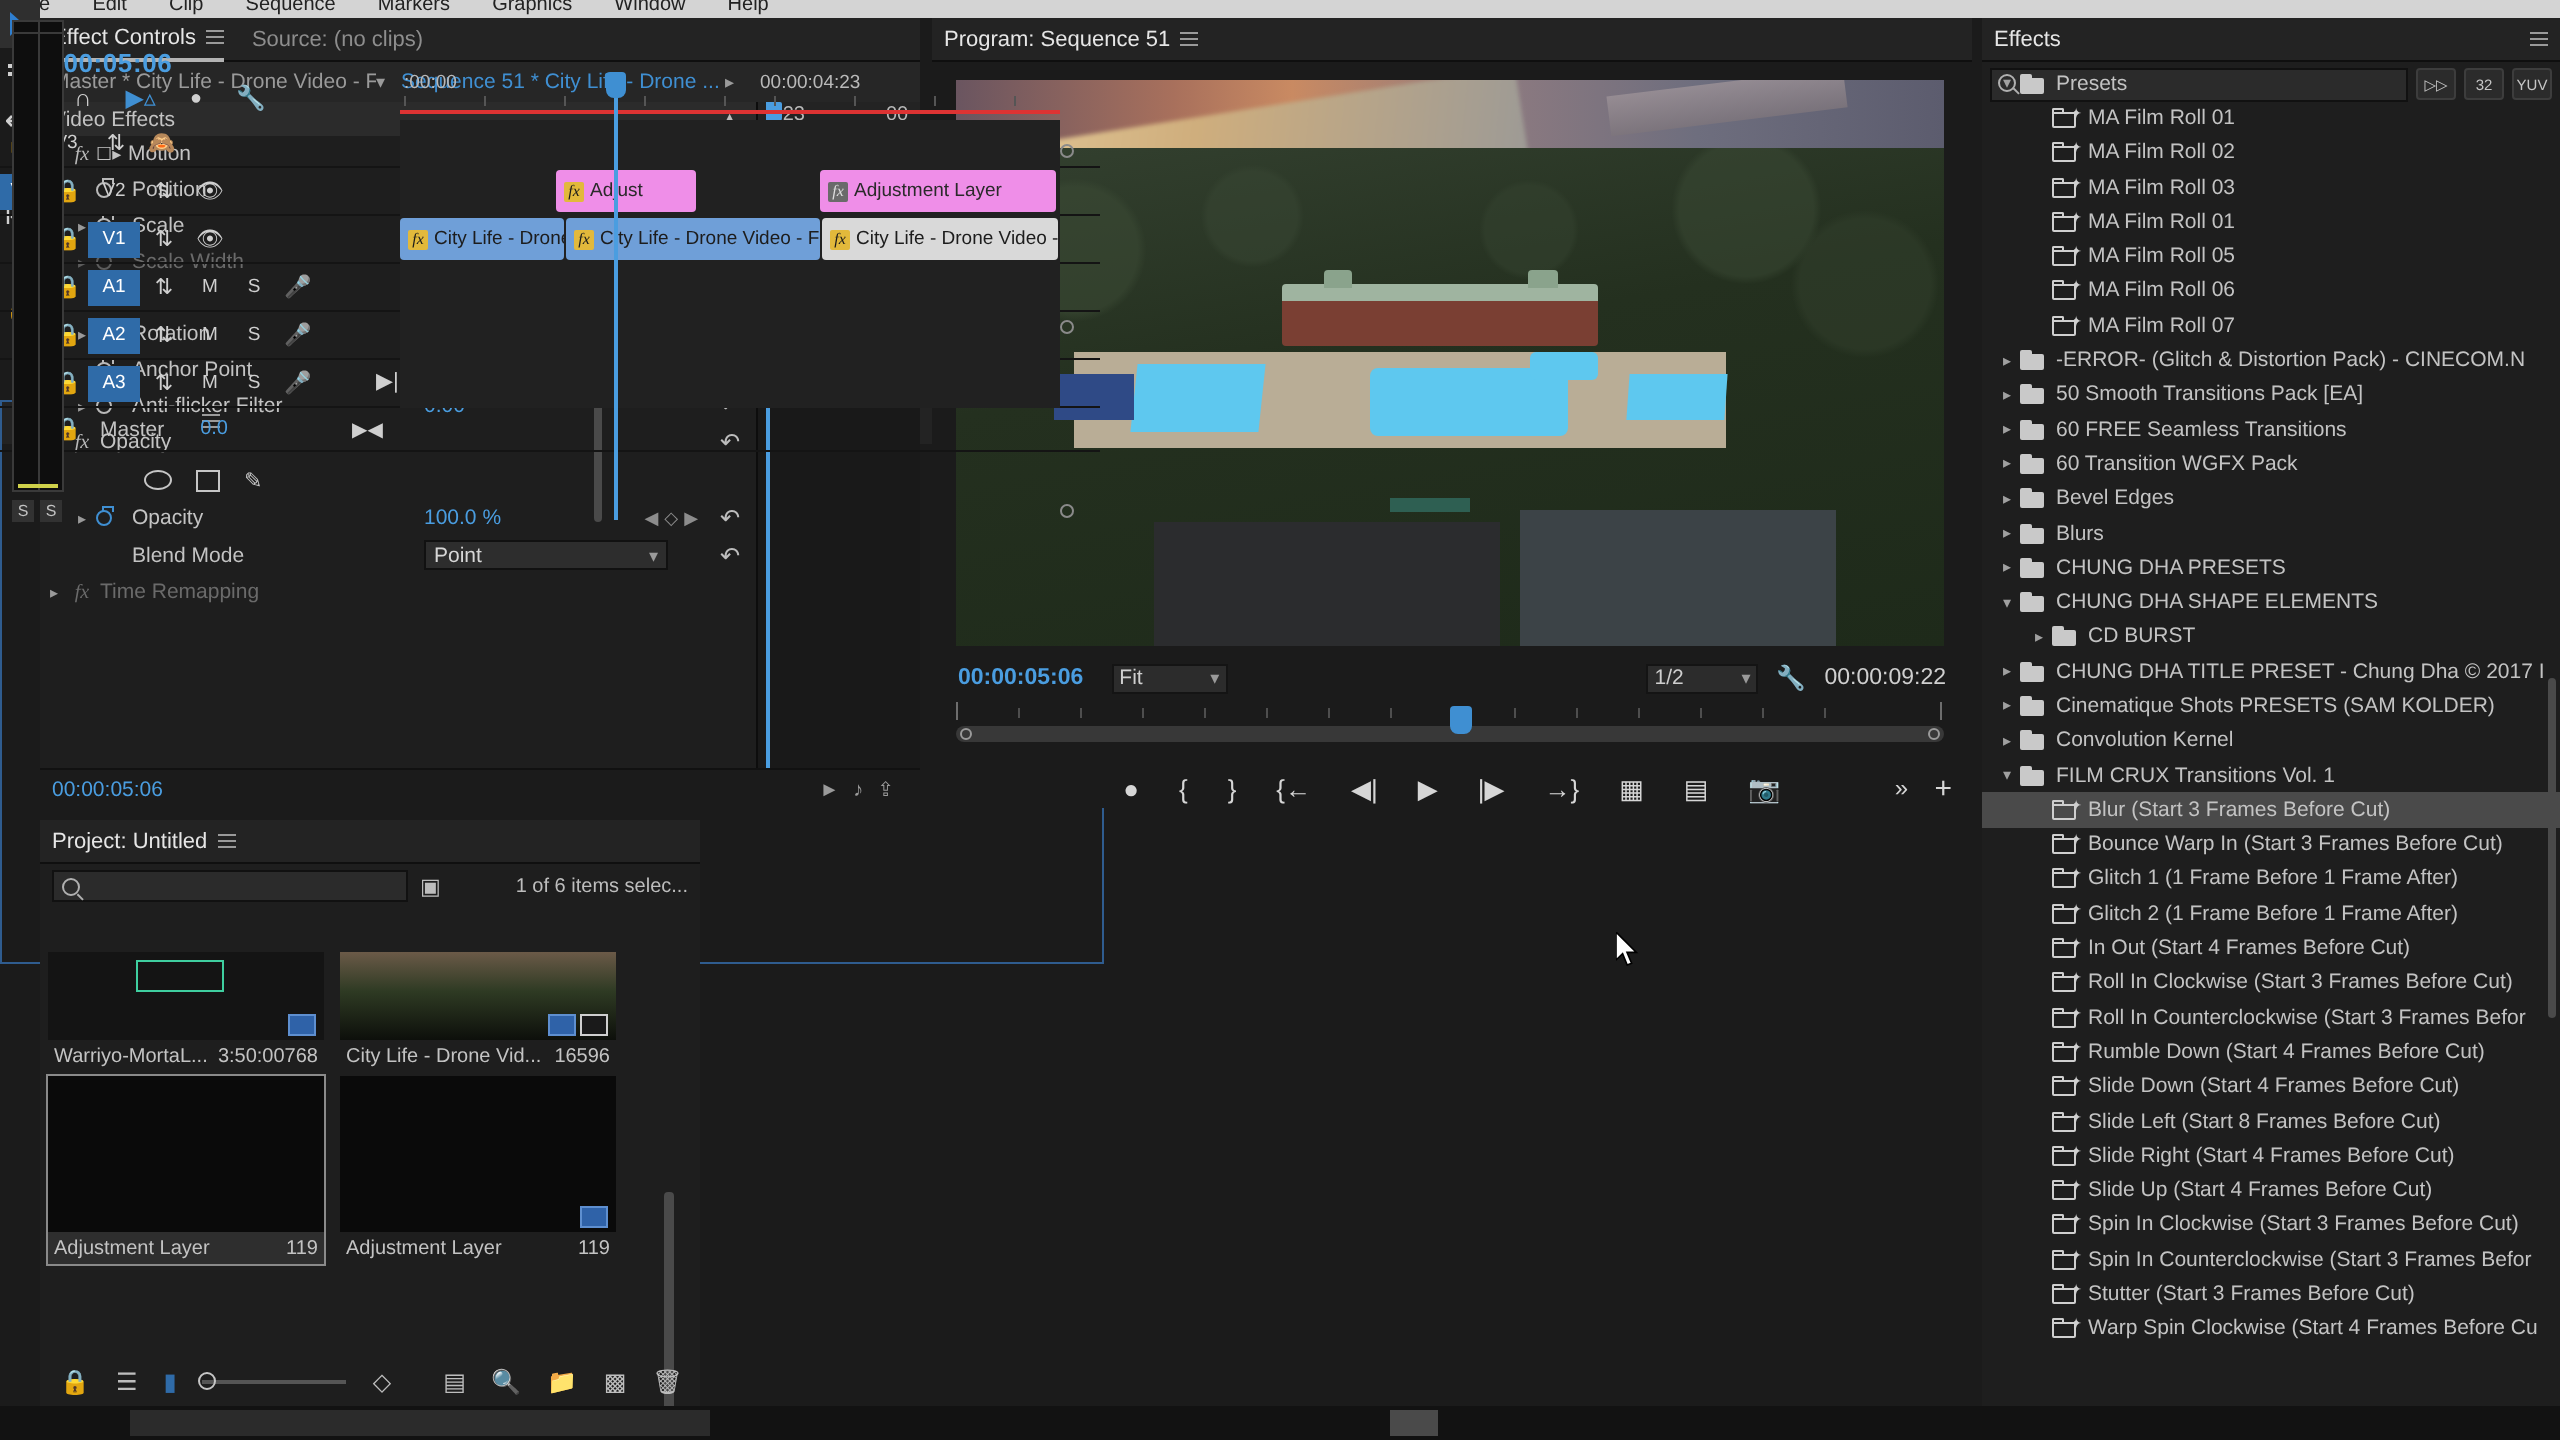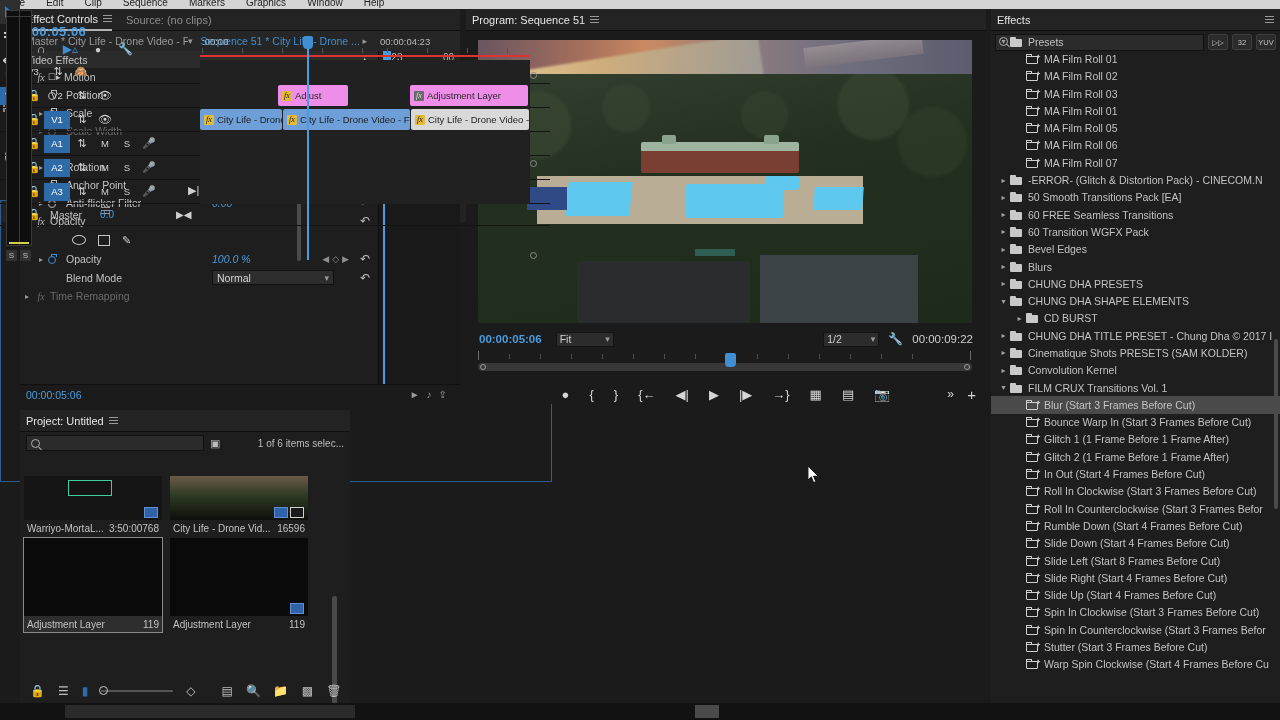--- a/index.html
+++ b/index.html
@@ -54,21 +54,21 @@
   .prow .fx { width: 14px; text-align: center; color: #b9b9b9; font-style: italic; font-size: 10px; font-family: "Liberation Serif", serif;}
   .prow .stw { width: 12px; height: 11px; display:inline-block; position: relative; }
   .stopwatch { display:inline-block; width: 8px; height: 8px; border: 1.4px solid #b9b9b9; border-radius: 50%; position: relative; }
   .stopwatch:before { content:""; position:absolute; left:2.2px; top:-3px; width:3.5px; height:2px; border:1.2px solid #b9b9b9; border-bottom:none;}
   .stopwatch.on { border-color: #3f8fd2; }
   .stopwatch.on:before { border-color: #3f8fd2; }
   .plabel { color: #c3c3c3; }
   .plabel.dim { color: #6a6a6a; }
   .pval { position: absolute; color: #4a9de0; font-size: 10.5px; }
   .pval.dim { color: #5c5c5c; }
-  .v1 { left: 192px; font-style: italic; } .v2 { left: 238px; }
+  .v1 { left: 192px; } .v2 { left: 238px; }
   .reset { position: absolute; right: 8px; color: #bdbdbd; font-size: 12px; }
   .kfnav { position: absolute; right: 26px; color: #8c8c8c; font-size: 9px; letter-spacing: 3px; }
   .ck { width: 10px; height: 10px; background: #cfcfcf; border-radius: 1px; position: relative; display:inline-block; }
   .ck:after { content:"✔"; position:absolute; left: 0.5px; top: -3px; font-size: 10px; color: #1b1b1b; }
   .mask-icons { display:flex; gap:12px; padding-left: 52px; align-items:center; }
   .m-ellipse { width:14px; height:10px; border:1.3px solid #c6c6c6; border-radius:50%; }
   .m-rect { width:12px; height:11px; border:1.3px solid #c6c6c6; }
   .m-pen { width:12px; height:12px; color:#c6c6c6; font-size:11px; }
   .blendsel {
     position:absolute; left: 192px; width: 122px; height: 15px; background: #2d2d2d;
@@ -369,21 +369,21 @@
         <span class="stw"><span class="stopwatch on"></span></span>
         <span class="plabel" style="padding-left:6px">Opacity</span>
         <span class="pval v1">100.0 %</span>
         <span class="kfnav">◀◇▶</span>
         <span class="reset">↶</span>
       </div>
 
       <div class="prow" style="height:19px">
         <span class="plabel" style="padding-left:46px">Blend Mode</span>
         <span class="blendsel">
-          <span>Normal</span>
+          <span>Point</span>
           <span class="chev">▾</span>
         </span>
         <span class="reset">↶</span>
       </div>
 
       <div class="prow">
         <span class="tw">▸</span>
         <span class="fx" style="color:#6a6a6a">fx</span>
         <span class="plabel dim" style="padding-left:2px">Time Remapping</span>
       </div>

